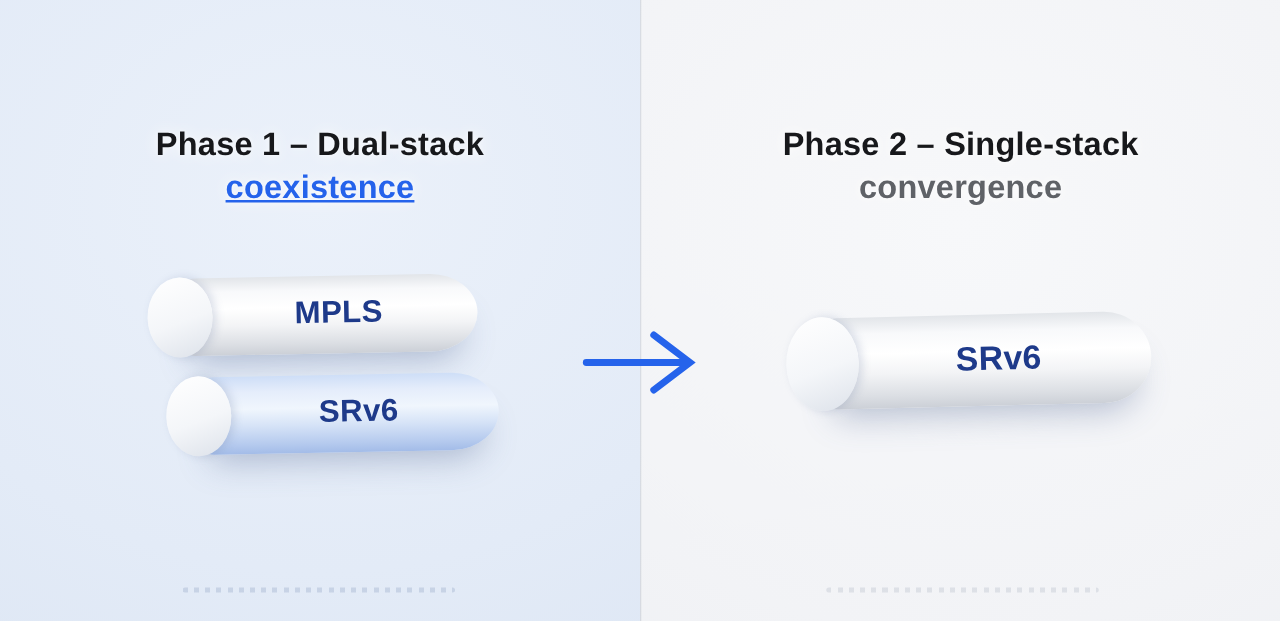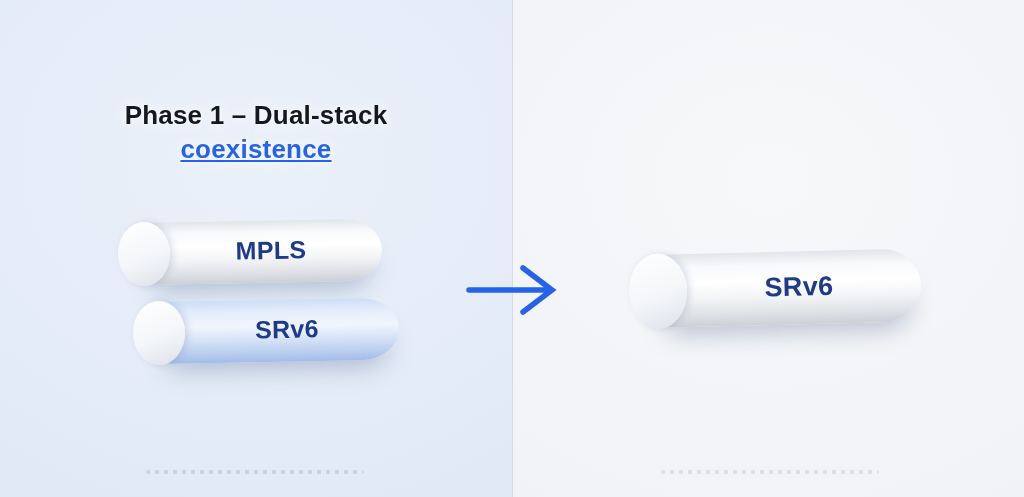--- a/index.html
+++ b/index.html
@@ -135,20 +135,22 @@
         <div class="pipe-hole"></div>
       </div>
       <div class="pipe-label">SRv6</div>
     </div>
 
     <div class="watermark watermark-left"></div>
   </section>
 
   <section class="panel panel-right">
     <div class="title">
+      <div>Phase 2 – Single-stack</div>
+      <div class="accent-gray">convergence</div>
     </div>
 
     <div class="pipe pipe-srv6-right">
       <div class="pipe-body body-white"></div>
       <div class="pipe-cap">
         <div class="pipe-hole"></div>
       </div>
       <div class="pipe-label">SRv6</div>
     </div>
 

